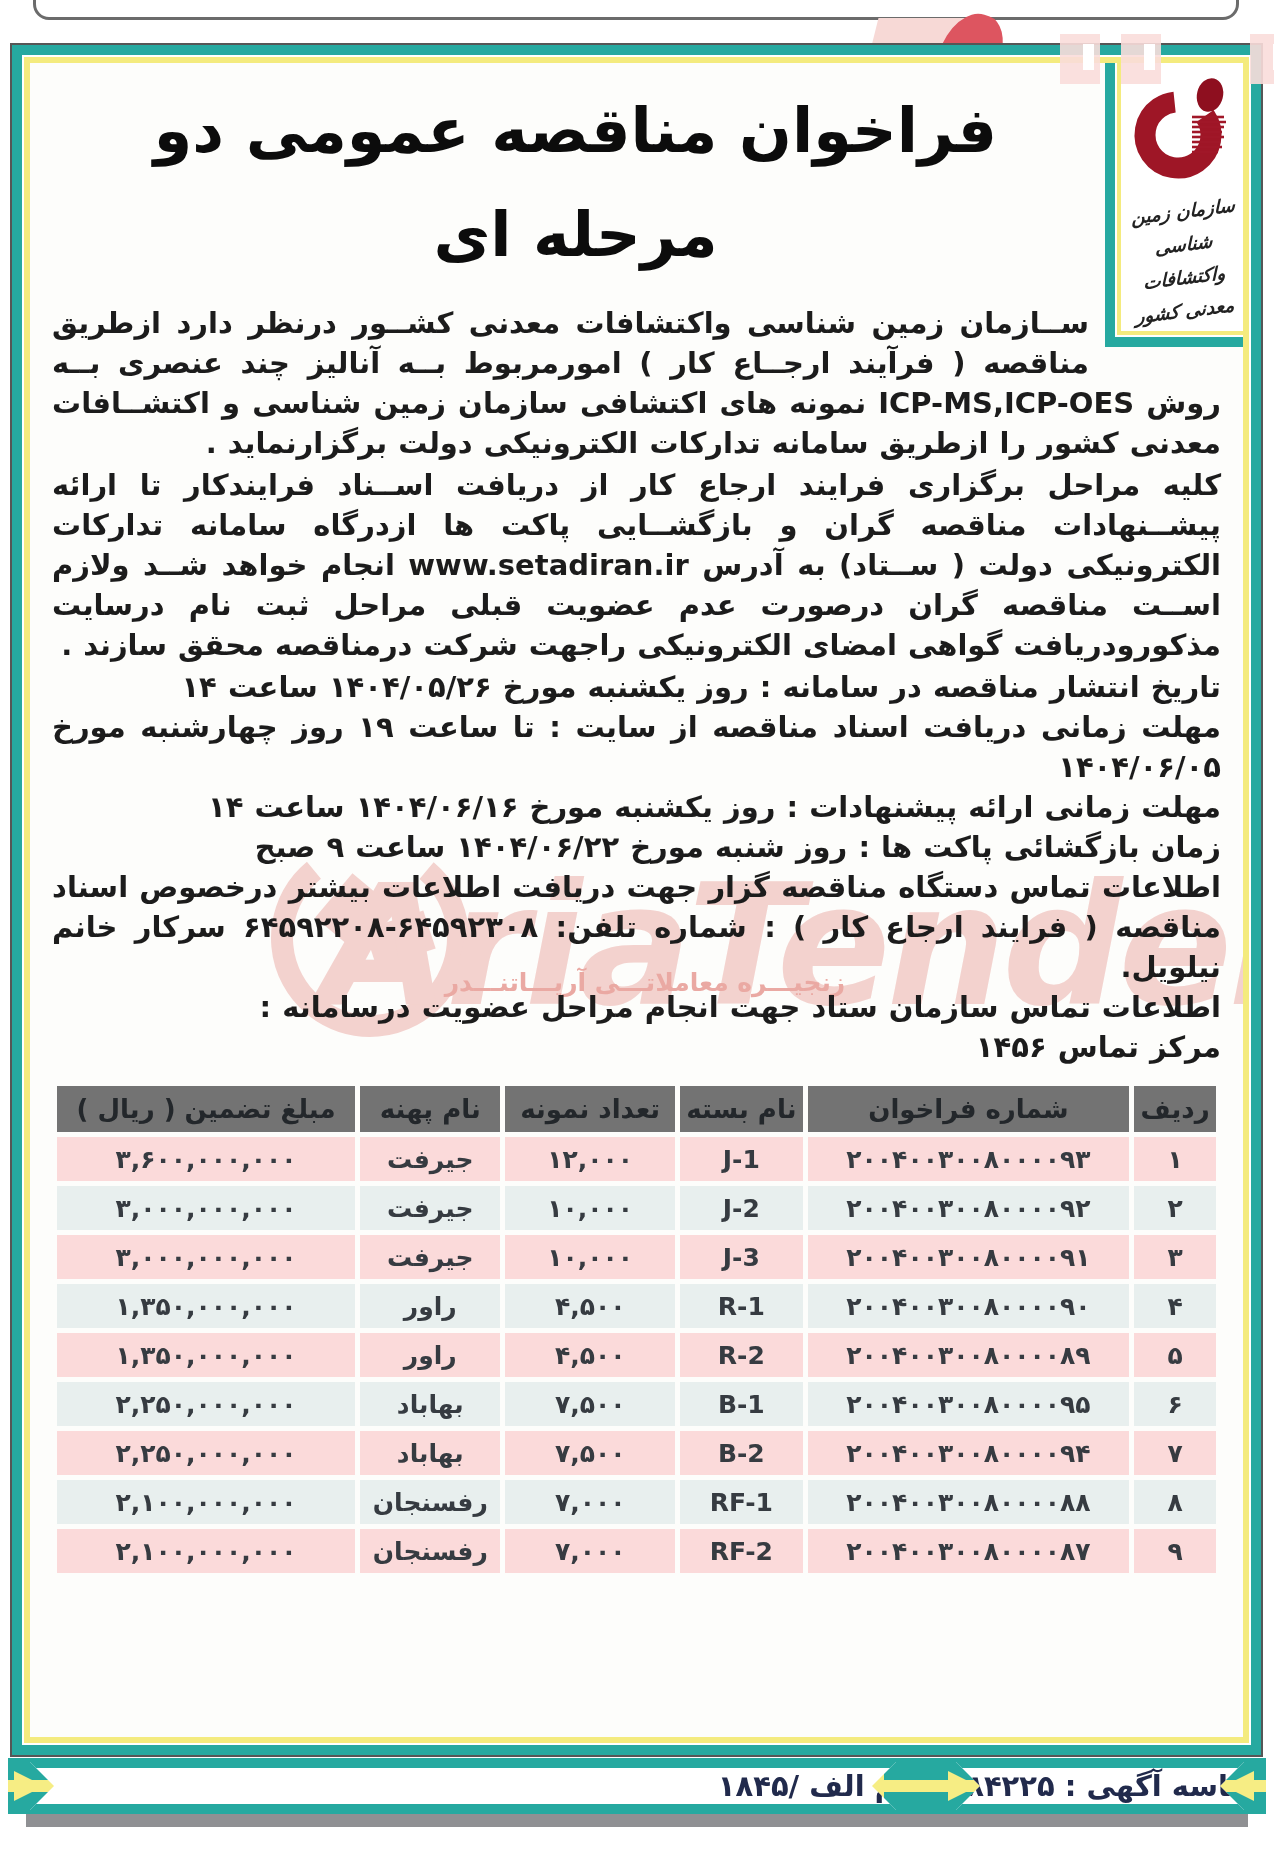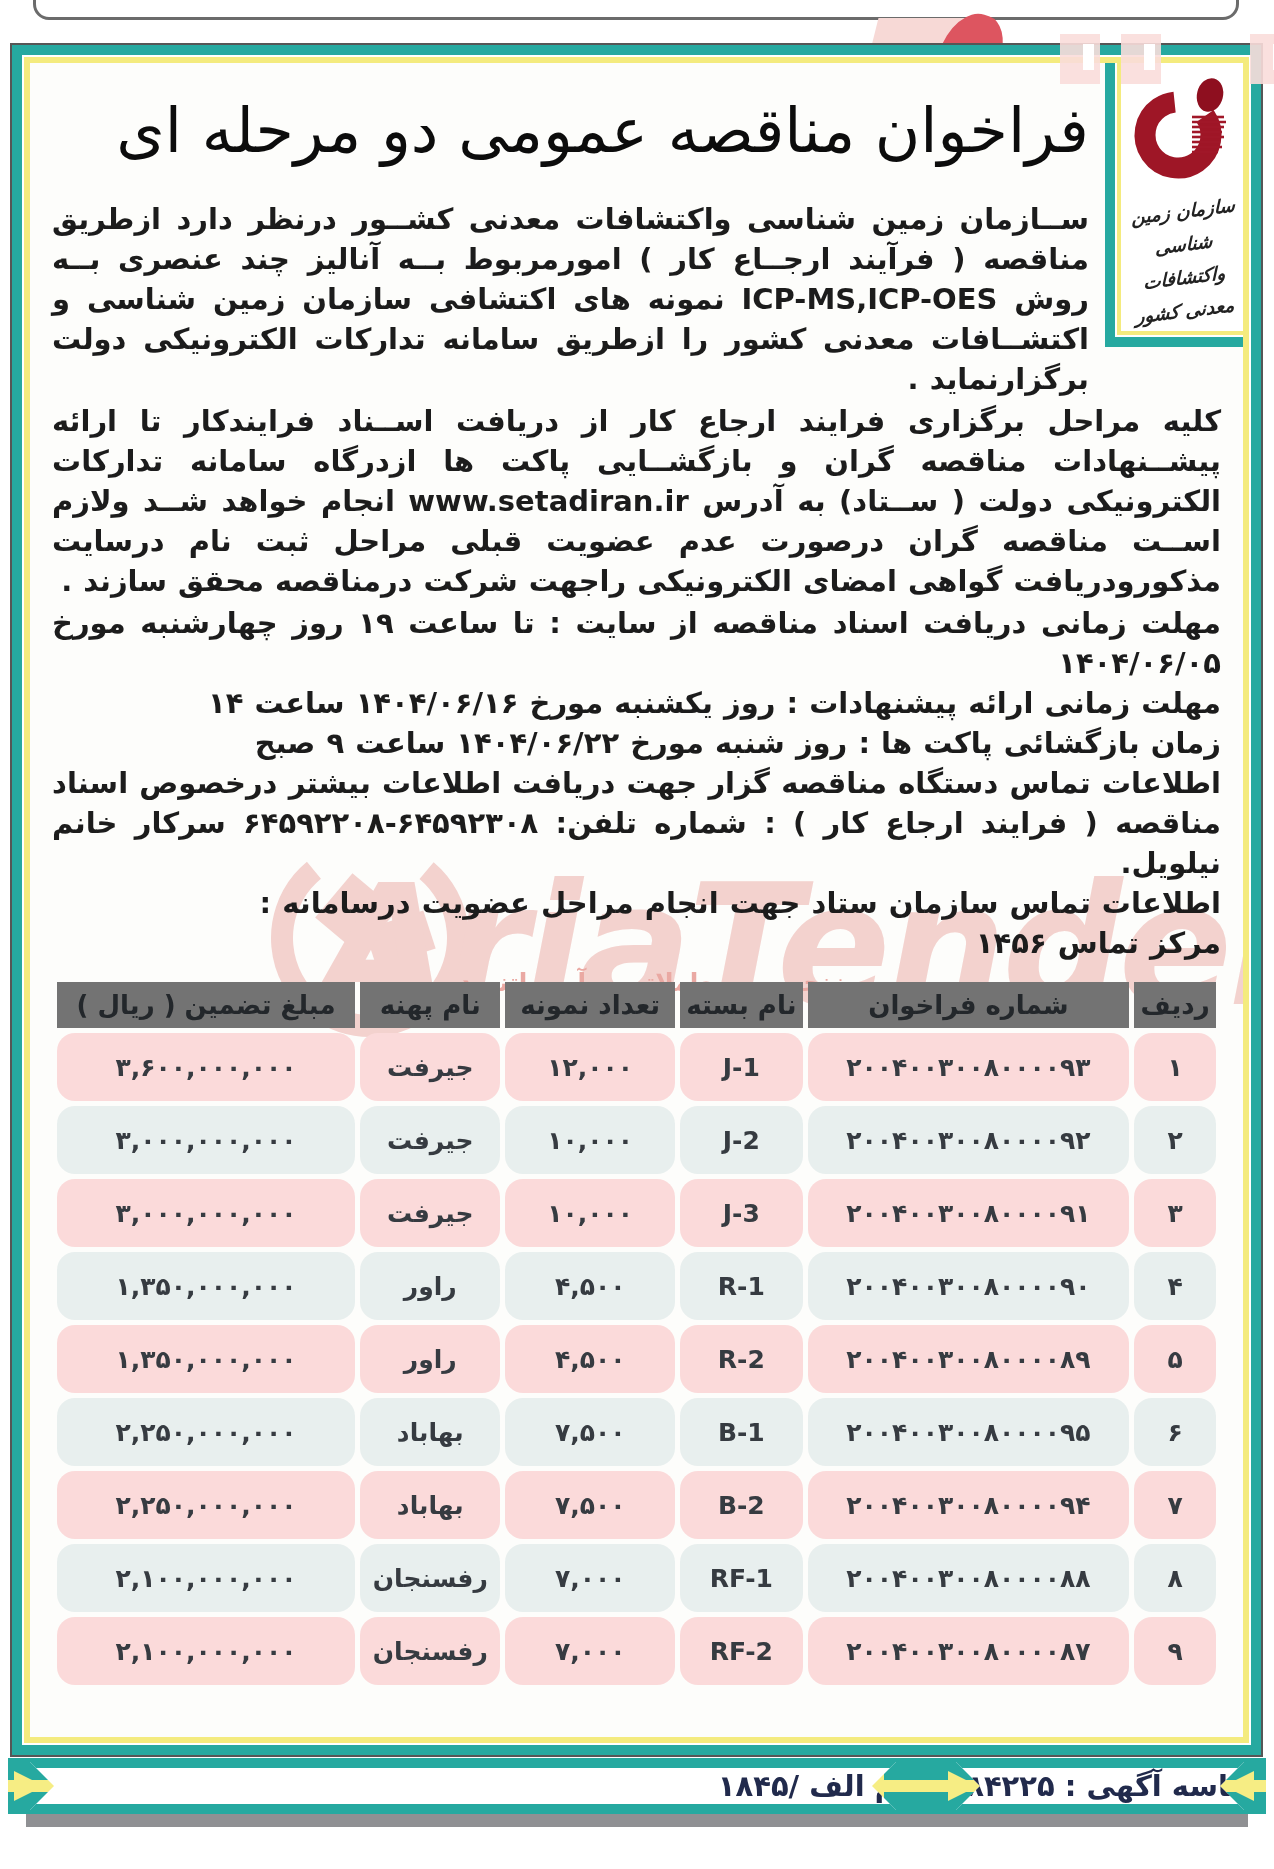--- a/index.html
+++ b/index.html
@@ -41,35 +41,35 @@
   .logo-panel{float:right;width:146px;height:288px;box-sizing:border-box;
     background:#26a9a0;padding:0 0 12px 12px;margin:-20px -30px 14px 16px;
     position:relative;z-index:2;}
   .logo-card{box-sizing:border-box;width:100%;height:100%;background:#fff;
     border:4px solid #f4eb7e;box-shadow:0 0 0 2px #ffffff;text-align:center;}
   .logo-svg{margin-top:10px;}
   .org-callig{margin-top:6px;font-size:18.5px;font-weight:600;font-style:italic;
     color:#222;line-height:33px;transform:rotate(-7deg) skewX(-6deg);}
 
   
-  .ad-title{margin:4px 10px 16px 10px;text-align:right;font-size:62px;line-height:104px;
-    font-weight:400;color:#0c0c0c;letter-spacing:-1px;}
+  .ad-title{margin:4px 10px 16px 10px;text-align:center;font-size:62px;line-height:104px;
+    font-weight:700;color:#0c0c0c;letter-spacing:-1px;}
 
   
   .para,.body-line{font-size:29px;font-weight:bold;color:#1c1c1c;line-height:40px;
     text-align:justify;margin:0 0 2px 0;word-spacing:1px;}
   #schedule .body-line{margin:0;}
 
   
   table.tender{width:100%;border-collapse:separate;border-spacing:5px;direction:rtl;
     margin-top:14px;table-layout:fixed;}
   table.tender th{background:#737373;height:46px;font-size:26px;font-weight:bold;color:#23272b;
     padding:0 4px;}
   table.tender td{height:36px;font-size:25px;font-weight:bold;color:#363b41;text-align:center;
-    padding:16px 4px;overflow:hidden;border-radius:18px;}
+    padding:4px 4px;overflow:hidden;}
   tr.odd td{background:#fbdada;}
   tr.even td{background:#e8efee;}
   td.latin{direction:ltr;font-size:26px;color:#22262a;}
 
   
   .foot-band{position:absolute;left:8px;top:1758px;width:1258px;height:56px;background:#26a9a0;z-index:2;}
   .foot-stripe{position:absolute;left:0;top:22px;width:100%;height:12px;background:#f6ed84;}
   .yarrow{position:absolute;width:0;height:0;border-top:15px solid transparent;
     border-bottom:15px solid transparent;top:13px;}
   .yarrow.r{border-left:30px solid #f6ed84;}
@@ -139,20 +139,21 @@
             </div>
           </div>
         </div>
 
         <h1 class="ad-title">فراخوان مناقصه عمومی دو مرحله ای</h1>
 
         <p class="para">ســازمان زمین شناسی واکتشافات معدنی کشــور درنظر دارد ازطریق مناقصه ( فرآیند ارجــاع کار ) امورمربوط بــه آنالیز چند عنصری بــه روش ICP-MS,ICP-OES نمونه های اکتشافی سازمان زمین شناسی و اکتشــافات معدنی کشور را ازطریق سامانه تدارکات الکترونیکی دولت برگزارنماید .</p>
         <p class="para">کلیه مراحل برگزاری فرایند ارجاع کار از دریافت اســناد فرایندکار تا ارائه پیشــنهادات مناقصه گران و بازگشــایی پاکت ها ازدرگاه سامانه تدارکات الکترونیکی دولت ( ســتاد) به آدرس www.setadiran.ir انجام خواهد شــد ولازم اســت مناقصه گران درصورت عدم عضویت قبلی مراحل ثبت نام درسایت مذکورودریافت گواهی امضای الکترونیکی راجهت شرکت درمناقصه محقق سازند .</p>
 
         <div id="schedule">
+            <div class="body-line">تاریخ انتشار مناقصه در سامانه : روز یکشنبه مورخ ۱۴۰۴/۰۵/۲۶ ساعت ۱۴</div>
             <div class="body-line">مهلت زمانی دریافت اسناد مناقصه از سایت : تا ساعت ۱۹ روز چهارشنبه مورخ ۱۴۰۴/۰۶/۰۵</div>
             <div class="body-line">مهلت زمانی ارائه پیشنهادات : روز یکشنبه مورخ ۱۴۰۴/۰۶/۱۶ ساعت ۱۴</div>
             <div class="body-line">زمان بازگشائی پاکت ها : روز شنبه مورخ ۱۴۰۴/۰۶/۲۲ ساعت ۹ صبح</div>
             <div class="body-line">اطلاعات تماس دستگاه مناقصه گزار جهت دریافت اطلاعات بیشتر درخصوص اسناد مناقصه ( فرایند ارجاع کار ) : شماره تلفن: ۶۴۵۹۲۳۰۸-۶۴۵۹۲۲۰۸ سرکار خانم نیلویل.</div>
             <div class="body-line">اطلاعات تماس سازمان ستاد جهت انجام مراحل عضویت درسامانه :</div>
             <div class="body-line">مرکز تماس ۱۴۵۶</div>
           </div>
 
         <table class="tender">
           <colgroup>

